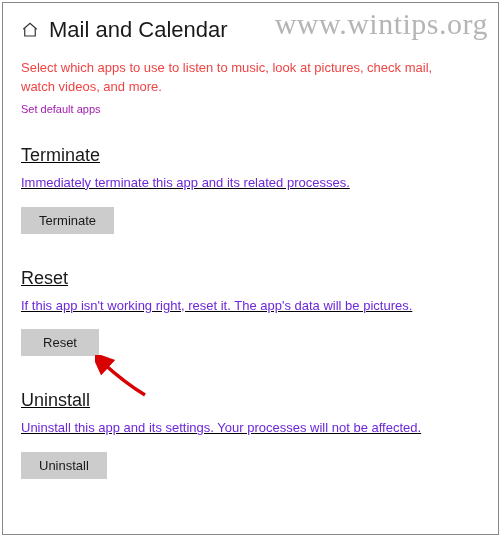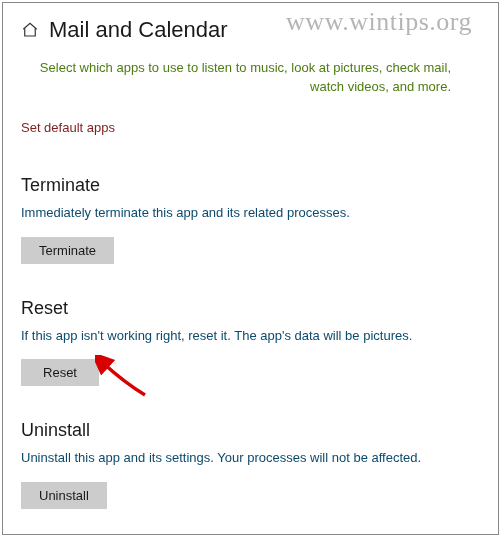--- a/index.html
+++ b/index.html
@@ -20,22 +20,22 @@
       width: 497px;
       height: 533px;
       margin: 2px;
       padding: 14px 18px;
       position: relative;
       background: #fff;
     }
     .watermark {
       position: absolute;
       top: 4px;
-      right: 26px;
-      font-size: 26px;
+      right: 10px;
+      font-size: 30px;
       color: rgba(120,120,120,0.55);
       font-family: Georgia, serif;
       letter-spacing: 0.5px;
       pointer-events: none;
       user-select: none;
     }
     .header {
       display: flex;
       align-items: center;
       gap: 10px;
@@ -47,45 +47,45 @@
       height: 18px;
       flex-shrink: 0;
     }
     .page-title {
       font-size: 22px;
       font-weight: 400;
       color: #1a1a1a;
     }
     .intro-text {
       font-size: 13px;
-      color: #4d7c0f;
+      color: #ef4444;
       line-height: 1.45;
-      margin-bottom: 21px;
+      margin-bottom: 2px;
       max-width: 430px;
-      text-align: right;
     }
     .link {
-      color: #7f1d1d;
-      font-size: 13px;
+      color: #a21caf;
+      font-size: 11px;
       cursor: pointer;
       display: inline-block;
-      margin-bottom: 40px;
+      margin-bottom: 30px;
     }
     .section {
       margin-bottom: 34px;
+      text-decoration: underline;
     }
     .section-title {
       font-size: 18px;
       font-weight: 400;
       color: #1a1a1a;
       margin-bottom: 8px;
     }
     .section-desc {
       font-size: 13px;
-      color: #0c4a6e;
+      color: #6d28d9;
       line-height: 1.45;
       margin-bottom: 14px;
       max-width: 430px;
     }
     .win-button {
       background: #cccccc;
       border: none;
       padding: 6px 18px;
       font-size: 13px;
       font-family: inherit;

